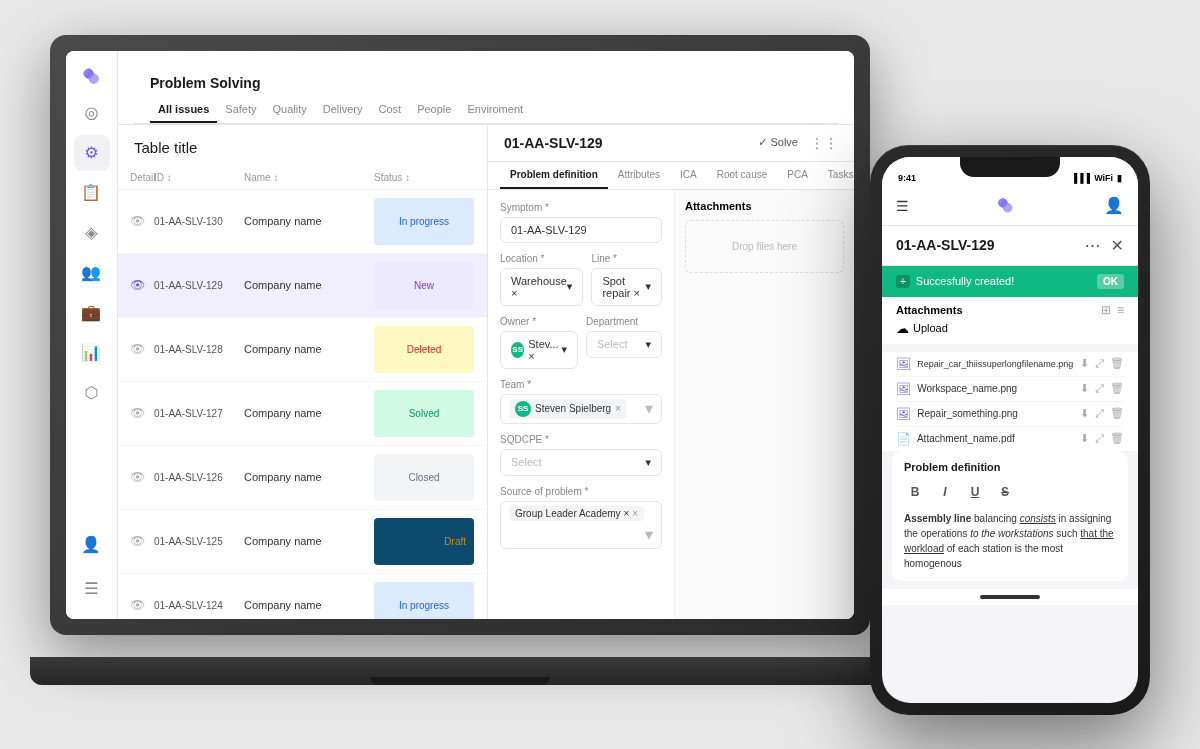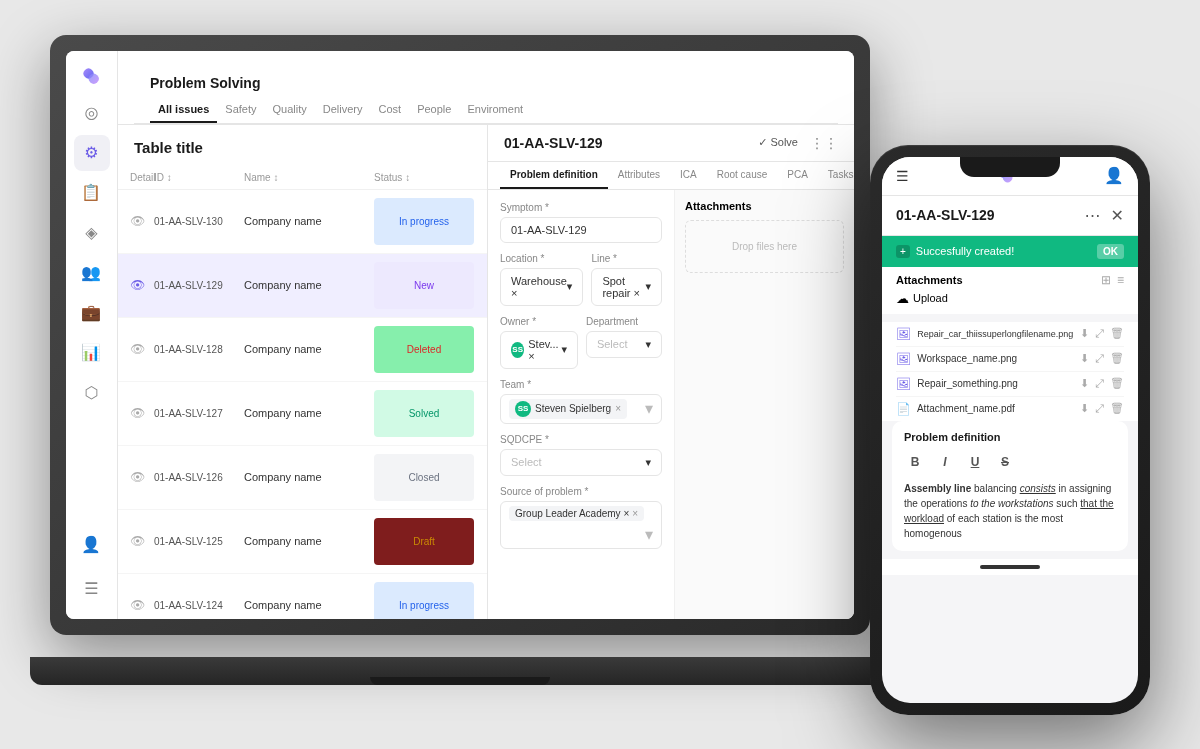--- a/index.html
+++ b/index.html
@@ -136,21 +136,21 @@
       display: flex;
       flex-direction: column;
     }
 
     .panel-header {
       padding: 14px 16px 0;
     }
 
     .panel-title {
       font-size: 15px;
-      font-weight: 700;
+      font-weight: 400;
       color: #1a1a1a;
       margin-bottom: 10px;
     }
 
     .app-title {
       font-size: 14px;
       font-weight: 700;
       color: #1a1a1a;
       padding: 14px 16px 0;
     }
@@ -221,24 +221,24 @@
       display: inline-block;
       padding: 18px 8px;
       border-radius: 4px;
       font-size: 10px;
       font-weight: 500;
       text-align: center;
     }
 
     .status-inprogress { background: #dbeafe; color: #2563eb; }
     .status-new { background: #ede9fe; color: #7c3aed; }
-    .status-deleted { background: #86efac; color: #dc2626; }
+    .status-deleted { background: #fef9c3; color: #dc2626; }
     .status-solved { background: #d1fae5; color: #059669; }
     .status-closed { background: #f3f4f6; color: #6b7280; }
-    .status-draft { background: #7f1d1d; color: #ca8a04; }
+    .status-draft { background: #0c4a6e; color: #ca8a04; text-align: right; }
 
     .total-text {
       font-size: 15px;
       color: #999;
       padding: 8px 12px;
     }
 
     
     .detail-panel {
       flex: 1;
@@ -839,20 +839,28 @@
       </div>
     </div>
     <div class="laptop-base"></div>
   </div>
 
   <div class="phone">
     <div class="phone-outer">
       <div class="notch"></div>
       <div class="phone-screen">
 
+        <div class="phone-statusbar">
+          <span style="margin-top:8px;">9:41</span>
+          <div class="phone-statusbar-icons" style="margin-top:8px;">
+            <span>▐▐▐</span>
+            <span>WiFi</span>
+            <span>▮</span>
+          </div>
+        </div>
 
         <div class="phone-navbar">
           <span style="font-size:14px; color:#333;">☰</span>
           <svg class="phone-logo" viewBox="0 0 32 32">
             <path d="M8 8 Q12 4 16 8 Q20 12 16 16 Q12 20 8 16 Q4 12 8 8Z" fill="url(#plg1)" stroke="none"></path>
             <path d="M14 14 Q18 10 22 14 Q26 18 22 22 Q18 26 14 22 Q10 18 14 14Z" fill="url(#plg2)" stroke="none" opacity="0.8"></path>
             <defs>
               <linearGradient id="plg1" x1="0" y1="0" x2="1" y2="1">
                 <stop offset="0%" stop-color="#a78bfa"></stop>
                 <stop offset="100%" stop-color="#6366f1"></stop>

